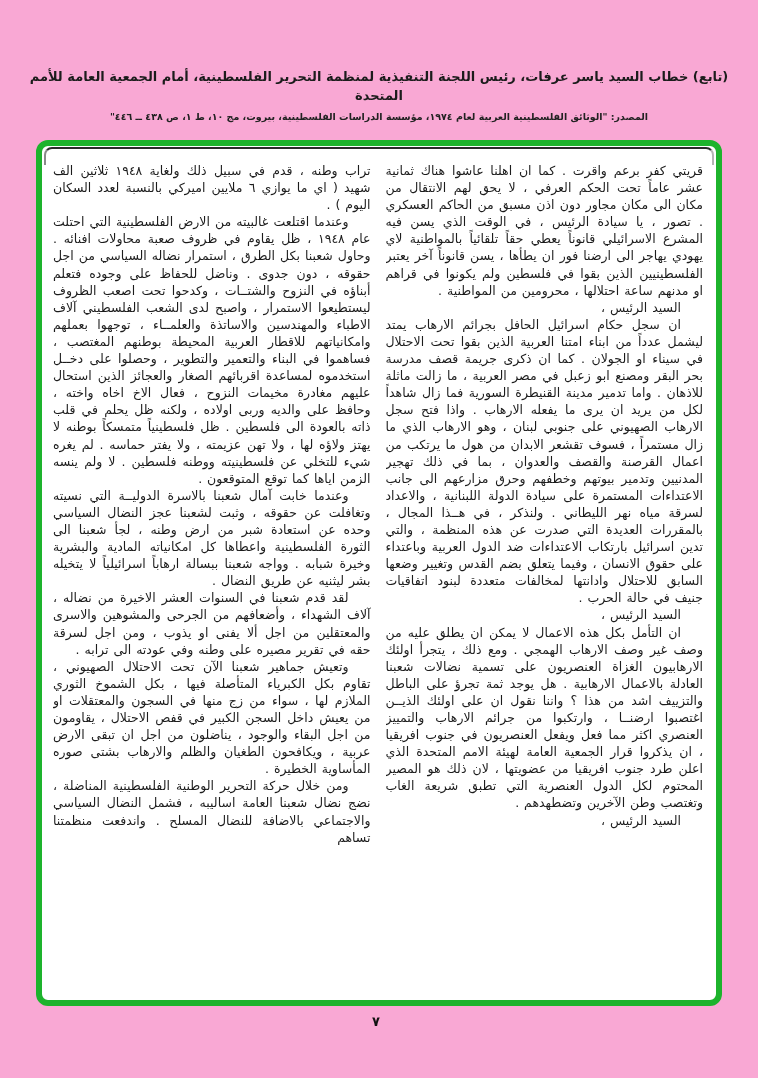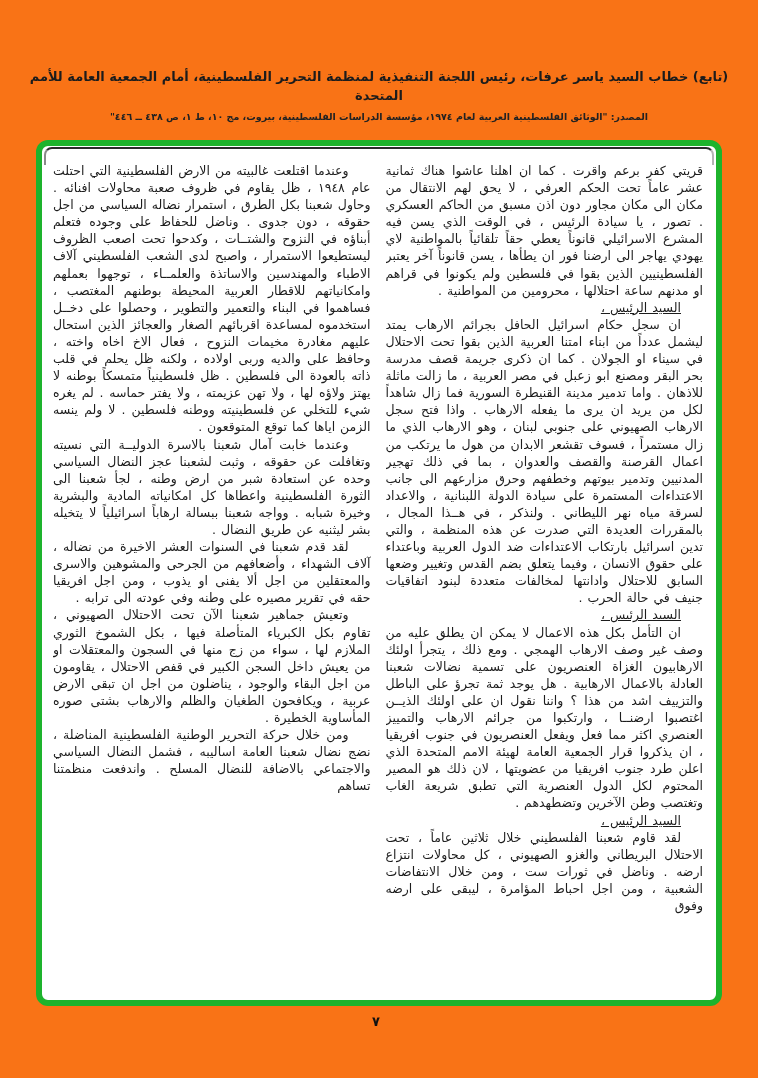--- a/index.html
+++ b/index.html
@@ -10,21 +10,21 @@
     height: 1078px;
     font-family: "DejaVu Sans", sans-serif;
     color: #1c1c1c;
     direction: rtl;
   }
   .page {
     position: relative;
     width: 758px;
     height: 1078px;
     overflow: hidden;
-    background: #f97316;
+    background: #f9a8d4;
   }
   .header {
     position: absolute;
     top: 68px;
     right: 28px;
     left: 28px;
     text-align: center;
   }
   .header .title {
     font-weight: bold;
@@ -79,21 +79,21 @@
     line-height: 17.1px;
     text-align: justify;
     overflow: hidden;
   }
   .para {
     margin: 0;
     text-indent: 22px;
     word-spacing: 1px;
   }
   .para.continuation { text-indent: 0; }
-  .para.salutation { text-indent: 22px; text-decoration: underline; }
+  .para.salutation { text-indent: 22px; }
   .page-number {
     position: absolute;
     top: 1014px;
     left: 0;
     right: 6px;
     text-align: center;
     font-size: 13px;
     font-weight: bold;
     color: #111;
   }
@@ -110,26 +110,26 @@
 
   <div class="frame">
     <div class="columns">
       <div class="col">
           <p class="para continuation">قريتي كفر برعم واقرت . كما ان اهلنا عاشوا هناك ثمانية عشر عاماً تحت الحكم العرفي ، لا يحق لهم الانتقال من مكان الى مكان مجاور دون اذن مسبق من الحاكم العسكري . تصور ، يا سيادة الرئيس ، في الوقت الذي يسن فيه المشرع الاسرائيلي قانوناً يعطي حقاً تلقائياً بالمواطنية لاي يهودي يهاجر الى ارضنا فور ان يطأها ، يسن قانوناً آخر يعتبر الفلسطينيين الذين بقوا في فلسطين ولم يكونوا في قراهم او مدنهم ساعة احتلالها ، محرومين من المواطنية .</p>
           <p class="para salutation">السيد الرئيس ،</p>
           <p class="para paragraph">ان سجل حكام اسرائيل الحافل بجرائم الارهاب يمتد ليشمل عدداً من ابناء امتنا العربية الذين بقوا تحت الاحتلال في سيناء او الجولان . كما ان ذكرى جريمة قصف مدرسة بحر البقر ومصنع ابو زعبل في مصر العربية ، ما زالت ماثلة للاذهان . واما تدمير مدينة القنيطرة السورية فما زال شاهداً لكل من يريد ان يرى ما يفعله الارهاب . واذا فتح سجل الارهاب الصهيوني على جنوبي لبنان ، وهو الارهاب الذي ما زال مستمراً ، فسوف تقشعر الابدان من هول ما يرتكب من اعمال القرصنة والقصف والعدوان ، بما في ذلك تهجير المدنيين وتدمير بيوتهم وخطفهم وحرق مزارعهم الى جانب الاعتداءات المستمرة على سيادة الدولة اللبنانية ، والاعداد لسرقة مياه نهر الليطاني . ولنذكر ، في هــذا المجال ، بالمقررات العديدة التي صدرت عن هذه المنظمة ، والتي تدين اسرائيل بارتكاب الاعتداءات ضد الدول العربية وباعتداء على حقوق الانسان ، وفيما يتعلق بضم القدس وتغيير وضعها السابق للاحتلال وادانتها لمخالفات متعددة لبنود اتفاقيات جنيف في حالة الحرب .</p>
           <p class="para salutation">السيد الرئيس ،</p>
           <p class="para paragraph">ان التأمل بكل هذه الاعمال لا يمكن ان يطلق عليه من وصف غير وصف الارهاب الهمجي . ومع ذلك ، يتجرأ اولئك الارهابيون الغزاة العنصريون على تسمية نضالات شعبنا العادلة بالاعمال الارهابية . هل يوجد ثمة تجرؤ على الباطل والتزييف اشد من هذا ؟ واننا نقول ان على اولئك الذيــن اغتصبوا ارضنــا ، وارتكبوا من جرائم الارهاب والتمييز العنصري اكثر مما فعل ويفعل العنصريون في جنوب افريقيا ، ان يذكروا قرار الجمعية العامة لهيئة الامم المتحدة الذي اعلن طرد جنوب افريقيا من عضويتها ، لان ذلك هو المصير المحتوم لكل الدول العنصرية التي تطبق شريعة الغاب وتغتصب وطن الآخرين وتضطهدهم .</p>
           <p class="para salutation">السيد الرئيس ،</p>
-          <p class="para paragraph">لقد قاوم شعبنا الفلسطيني خلال ثلاثين عاماً ، تحت الاحتلال البريطاني والغزو الصهيوني ، كل محاولات انتزاع ارضه . وناضل في ثورات ست ، ومن خلال الانتفاضات الشعبية ، ومن اجل احباط المؤامرة ، ليبقى على ارضه وفوق</p>
         </div>
       <div class="col">
+          <p class="para continuation">تراب وطنه ، قدم في سبيل ذلك ولغاية ١٩٤٨ ثلاثين الف شهيد ( اي ما يوازي ٦ ملايين اميركي بالنسبة لعدد السكان اليوم ) .</p>
           <p class="para paragraph">وعندما اقتلعت غالبيته من الارض الفلسطينية التي احتلت عام ١٩٤٨ ، ظل يقاوم في ظروف صعبة محاولات افنائه . وحاول شعبنا بكل الطرق ، استمرار نضاله السياسي من اجل حقوقه ، دون جدوى . وناضل للحفاظ على وجوده فتعلم أبناؤه في النزوح والشتــات ، وكدحوا تحت اصعب الظروف ليستطيعوا الاستمرار ، واصبح لدى الشعب الفلسطيني آلاف الاطباء والمهندسين والاساتذة والعلمــاء ، توجهوا بعملهم وامكانياتهم للاقطار العربية المحيطة بوطنهم المغتصب ، فساهموا في البناء والتعمير والتطوير ، وحصلوا على دخــل استخدموه لمساعدة اقربائهم الصغار والعجائز الذين استحال عليهم مغادرة مخيمات النزوح ، فعال الاخ اخاه واخته ، وحافظ على والديه وربى اولاده ، ولكنه ظل يحلم في قلب ذاته بالعودة الى فلسطين . ظل فلسطينياً متمسكاً بوطنه لا يهتز ولاؤه لها ، ولا تهن عزيمته ، ولا يفتر حماسه . لم يغره شيء للتخلي عن فلسطينيته ووطنه فلسطين . لا ولم ينسه الزمن اياها كما توقع المتوقعون .</p>
           <p class="para paragraph">وعندما خابت آمال شعبنا بالاسرة الدوليــة التي نسيته وتغافلت عن حقوقه ، وثبت لشعبنا عجز النضال السياسي وحده عن استعادة شبر من ارض وطنه ، لجأ شعبنا الى الثورة الفلسطينية واعطاها كل امكانياته المادية والبشرية وخيرة شبابه . وواجه شعبنا ببسالة ارهاباً اسرائيلياً لا يتخيله بشر ليثنيه عن طريق النضال .</p>
-          <p class="para paragraph">لقد قدم شعبنا في السنوات العشر الاخيرة من نضاله ، آلاف الشهداء ، وأضعافهم من الجرحى والمشوهين والاسرى والمعتقلين من اجل ألا يفنى او يذوب ، ومن اجل افريقيا حقه في تقرير مصيره على وطنه وفي عودته الى ترابه .</p>
+          <p class="para paragraph">لقد قدم شعبنا في السنوات العشر الاخيرة من نضاله ، آلاف الشهداء ، وأضعافهم من الجرحى والمشوهين والاسرى والمعتقلين من اجل ألا يفنى او يذوب ، ومن اجل لسرقة حقه في تقرير مصيره على وطنه وفي عودته الى ترابه .</p>
           <p class="para paragraph">وتعيش جماهير شعبنا الآن تحت الاحتلال الصهيوني ، تقاوم بكل الكبرياء المتأصلة فيها ، بكل الشموخ الثوري الملازم لها ، سواء من زج منها في السجون والمعتقلات او من يعيش داخل السجن الكبير في قفص الاحتلال ، يقاومون من اجل البقاء والوجود ، يناضلون من اجل ان تبقى الارض عربية ، ويكافحون الطغيان والظلم والارهاب بشتى صوره المأساوية الخطيرة .</p>
           <p class="para paragraph">ومن خلال حركة التحرير الوطنية الفلسطينية المناضلة ، نضج نضال شعبنا العامة اساليبه ، فشمل النضال السياسي والاجتماعي بالاضافة للنضال المسلح . واندفعت منظمتنا تساهم</p>
         </div>
     </div>
   </div>
 
   <div class="page-number">٧</div>
 
 </div>
 

